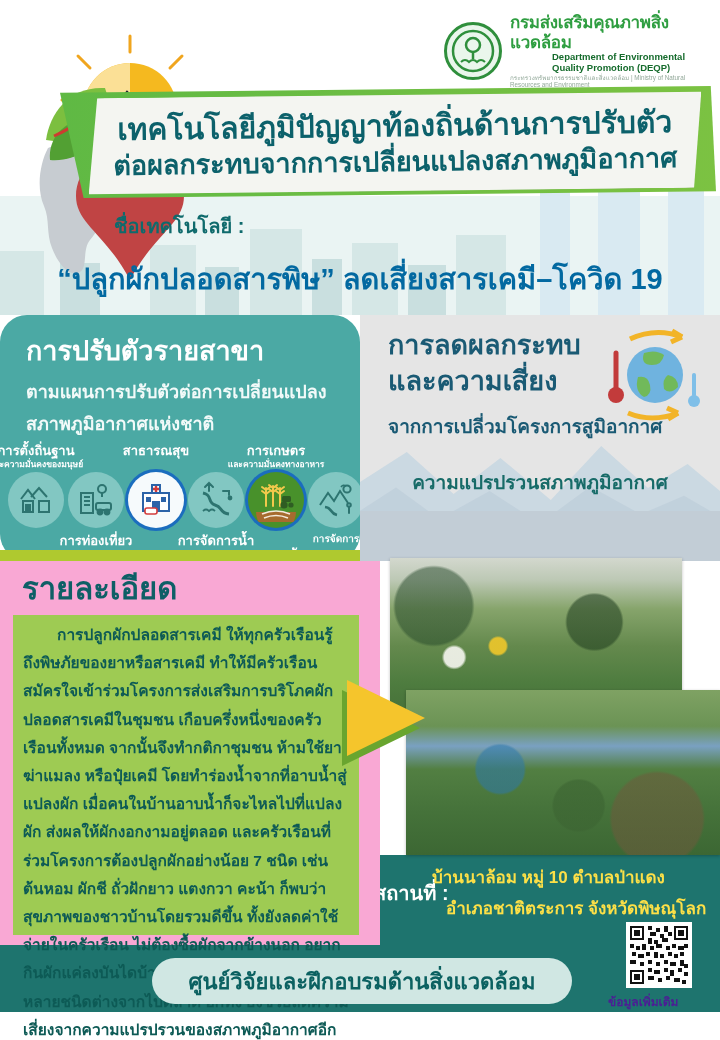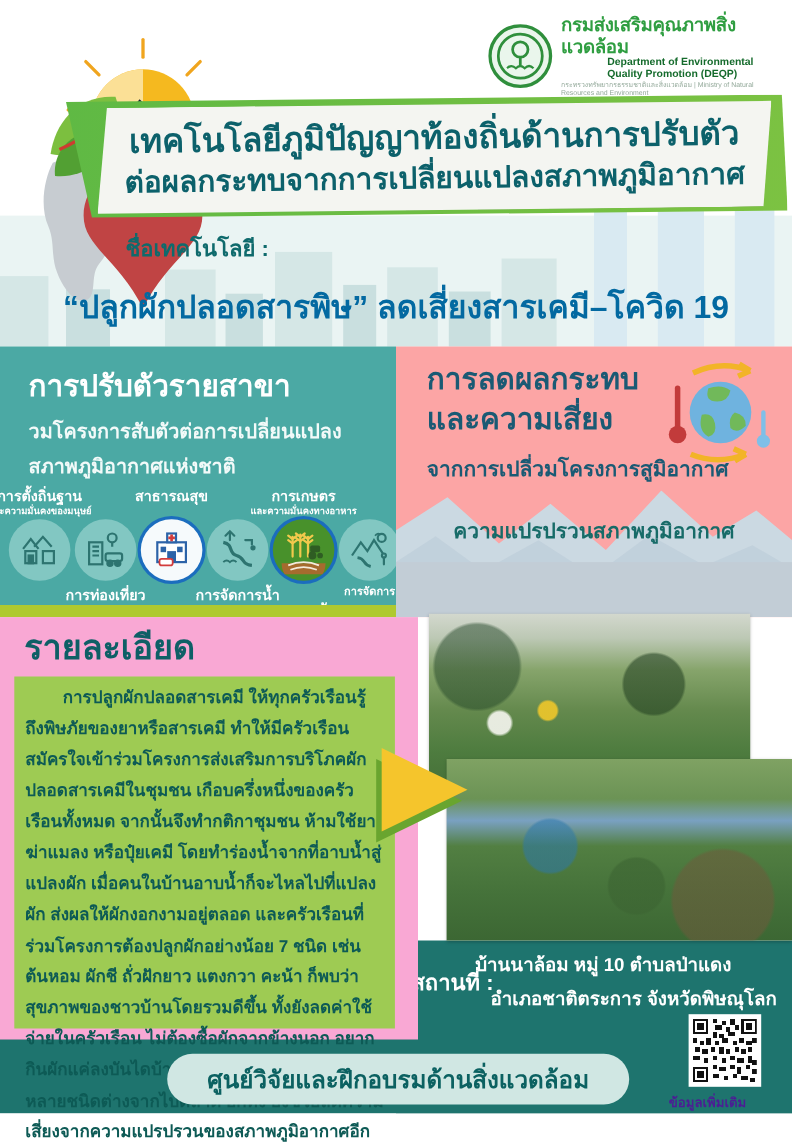--- a/index.html
+++ b/index.html
@@ -35,39 +35,39 @@
   .banner-line{color:#0C616B;font-weight:bold;text-align:center;line-height:1.3;}
   .banner-line.l1{font-size:30px;}
   .banner-line.l2{font-size:27px;}
 
   
   .tech-label{position:absolute;left:114px;top:210px;color:#0F6A6C;font-weight:bold;font-size:20px;}
   .tech-name{position:absolute;left:0;top:256px;width:720px;text-align:center;
     color:#0369a1;font-weight:bold;font-size:29px;}
 
   
-  .panel-left{position:absolute;left:0;top:315px;width:360px;height:246px;background:#4BA9A4;}
+  .panel-left{position:absolute;left:0;top:315px;width:360px;height:246px;background:#4BA9A4;border-radius:27px;}
   .pl-heading{position:absolute;left:26px;top:14px;color:#FFFFFF;font-weight:bold;font-size:27px;}
   .pl-sub{position:absolute;left:26px;top:62px;color:#F2FAF9;font-weight:bold;font-size:18px;line-height:1.75;}
   .lime-strip{position:absolute;left:0;bottom:0;width:360px;height:11px;background:#AFC92F;}
 
   .sector{position:absolute;width:60px;top:0;height:246px;}
   .sector .circ{position:absolute;left:2px;top:157px;width:56px;height:56px;border-radius:50%;
     background:#82C7C2;display:flex;align-items:center;justify-content:center;}
   .sector .circ.ring{box-shadow:0 0 0 3px #1B6DBE;}
   .sector .circ.white{background:#F6FAFC;}
   .sector .circ.agri{background:#48912B;}
   .sec-label{position:absolute;width:140px;text-align:center;color:#fff;font-weight:bold;line-height:1.25;}
   .sec-label .big{font-size:13px;display:block;}
   .sec-label .small{font-size:8.5px;display:block;}
   .sec-label.toplab{top:128px;}
   .sec-label.botlab{top:218px;}
 
   
-  .panel-right{position:absolute;left:360px;top:315px;width:360px;height:246px;background:#fca5a5;overflow:hidden;}
+  .panel-right{position:absolute;left:360px;top:315px;width:360px;height:246px;background:#e5e5e5;overflow:hidden;}
   .pr-heading{position:absolute;left:28px;top:12px;color:#1A5A74;font-weight:bold;font-size:27px;line-height:1.35;}
   .pr-sub{position:absolute;left:28px;top:96px;color:#1A5A74;font-weight:bold;font-size:19px;}
   .globe-art{position:absolute;right:14px;top:8px;}
   .mtn{position:absolute;left:0;width:360px;}
   .mtn1{top:98px;height:150px;background:#CBD9E2;
     clip-path:polygon(0 100%,0 46%,13% 26%,26% 54%,39% 30%,53% 58%,67% 22%,80% 50%,91% 34%,100% 52%,100% 100%);}
   .mtn2{top:132px;height:116px;background:#BFCFDA;opacity:.85;
     clip-path:polygon(0 100%,0 55%,10% 35%,22% 62%,36% 38%,50% 66%,64% 34%,78% 58%,90% 42%,100% 60%,100% 100%);}
   .mtn3{top:196px;height:52px;background:#C2CDD6;}
   .variability{position:absolute;left:0;top:152px;width:360px;text-align:center;
@@ -98,21 +98,21 @@
   .photo2{left:406px;top:690px;width:314px;height:165px;z-index:3;
     background:
       radial-gradient(circle at 30% 48%, rgba(45,120,170,.55) 0 10%, transparent 11%),
       radial-gradient(circle at 80% 78%, rgba(110,90,60,.55) 0 16%, transparent 17%),
       radial-gradient(circle at 55% 70%, rgba(60,100,50,.6) 0 12%, transparent 13%),
       linear-gradient(180deg,#7FA263 0%,#6B9355 22%,rgba(50,110,160,.65) 34%,#527F42 48%,#45723A 74%,#3C6733 100%);}
 
   
   .loc-box{position:absolute;left:360px;top:855px;width:360px;height:157px;background:#1E746E;z-index:2;}
   .loc-label{position:absolute;left:14px;top:22px;color:#FFFFFF;font-weight:bold;font-size:20px;}
-  .loc-text{position:absolute;left:72px;top:8px;color:#ffffff;font-weight:bold;font-size:17px;line-height:1.8;}
+  .loc-text{position:absolute;left:72px;top:8px;color:#fde047;font-weight:bold;font-size:17px;line-height:1.8;}
   .footer{position:absolute;left:0;top:938px;width:720px;height:74px;background:#1E746E;z-index:1;}
   .footer-pill{position:absolute;left:152px;top:958px;width:420px;height:46px;border-radius:23px;
     background:#D0E7E3;display:flex;align-items:center;justify-content:center;z-index:5;}
   .footer-pill span{color:#0B6161;font-weight:bold;font-size:22px;}
   .qr-box{position:absolute;left:626px;top:922px;width:66px;height:66px;background:#fff;padding:4px;z-index:5;}
   .qr-label{position:absolute;left:608px;top:992px;width:104px;text-align:left;
     color:#4c1d95;font-weight:bold;font-size:12px;z-index:5;}
 </style>
 </head>
 <body>
@@ -178,21 +178,21 @@
     <div class="banner-line l1">เทคโนโลยีภูมิปัญญาท้องถิ่นด้านการปรับตัว</div>
     <div class="banner-line l2">ต่อผลกระทบจากการเปลี่ยนแปลงสภาพภูมิอากาศ</div>
   </div>
 
   <div class="tech-label">ชื่อเทคโนโลยี :</div>
   <div class="tech-name">“ปลูกผักปลอดสารพิษ” ลดเสี่ยงสารเคมี–โควิด 19</div>
 
   <div class="panel-left">
     <div class="pl-heading">การปรับตัวรายสาขา</div>
     <div class="pl-sub">
-      <span>วมโครงการสับตัวต่อการเปลี่ยนแปลง</span><br>
+      <span>ตามแผนการปรับตัวต่อการเปลี่ยนแปลง</span><br>
       <span>สภาพภูมิอากาศแห่งชาติ</span>
     </div>
 
     <div class="sector" style="left:6px;">
       <div class="sec-label toplab" style="left:-40px;">
         <span class="big">การตั้งถิ่นฐาน</span>
         <span class="small">และความมั่นคงของมนุษย์</span>
       </div>
       <div class="circ">
         <svg width="38" height="38" viewBox="0 0 38 38" fill="none" stroke="#2D7470" stroke-width="2">

